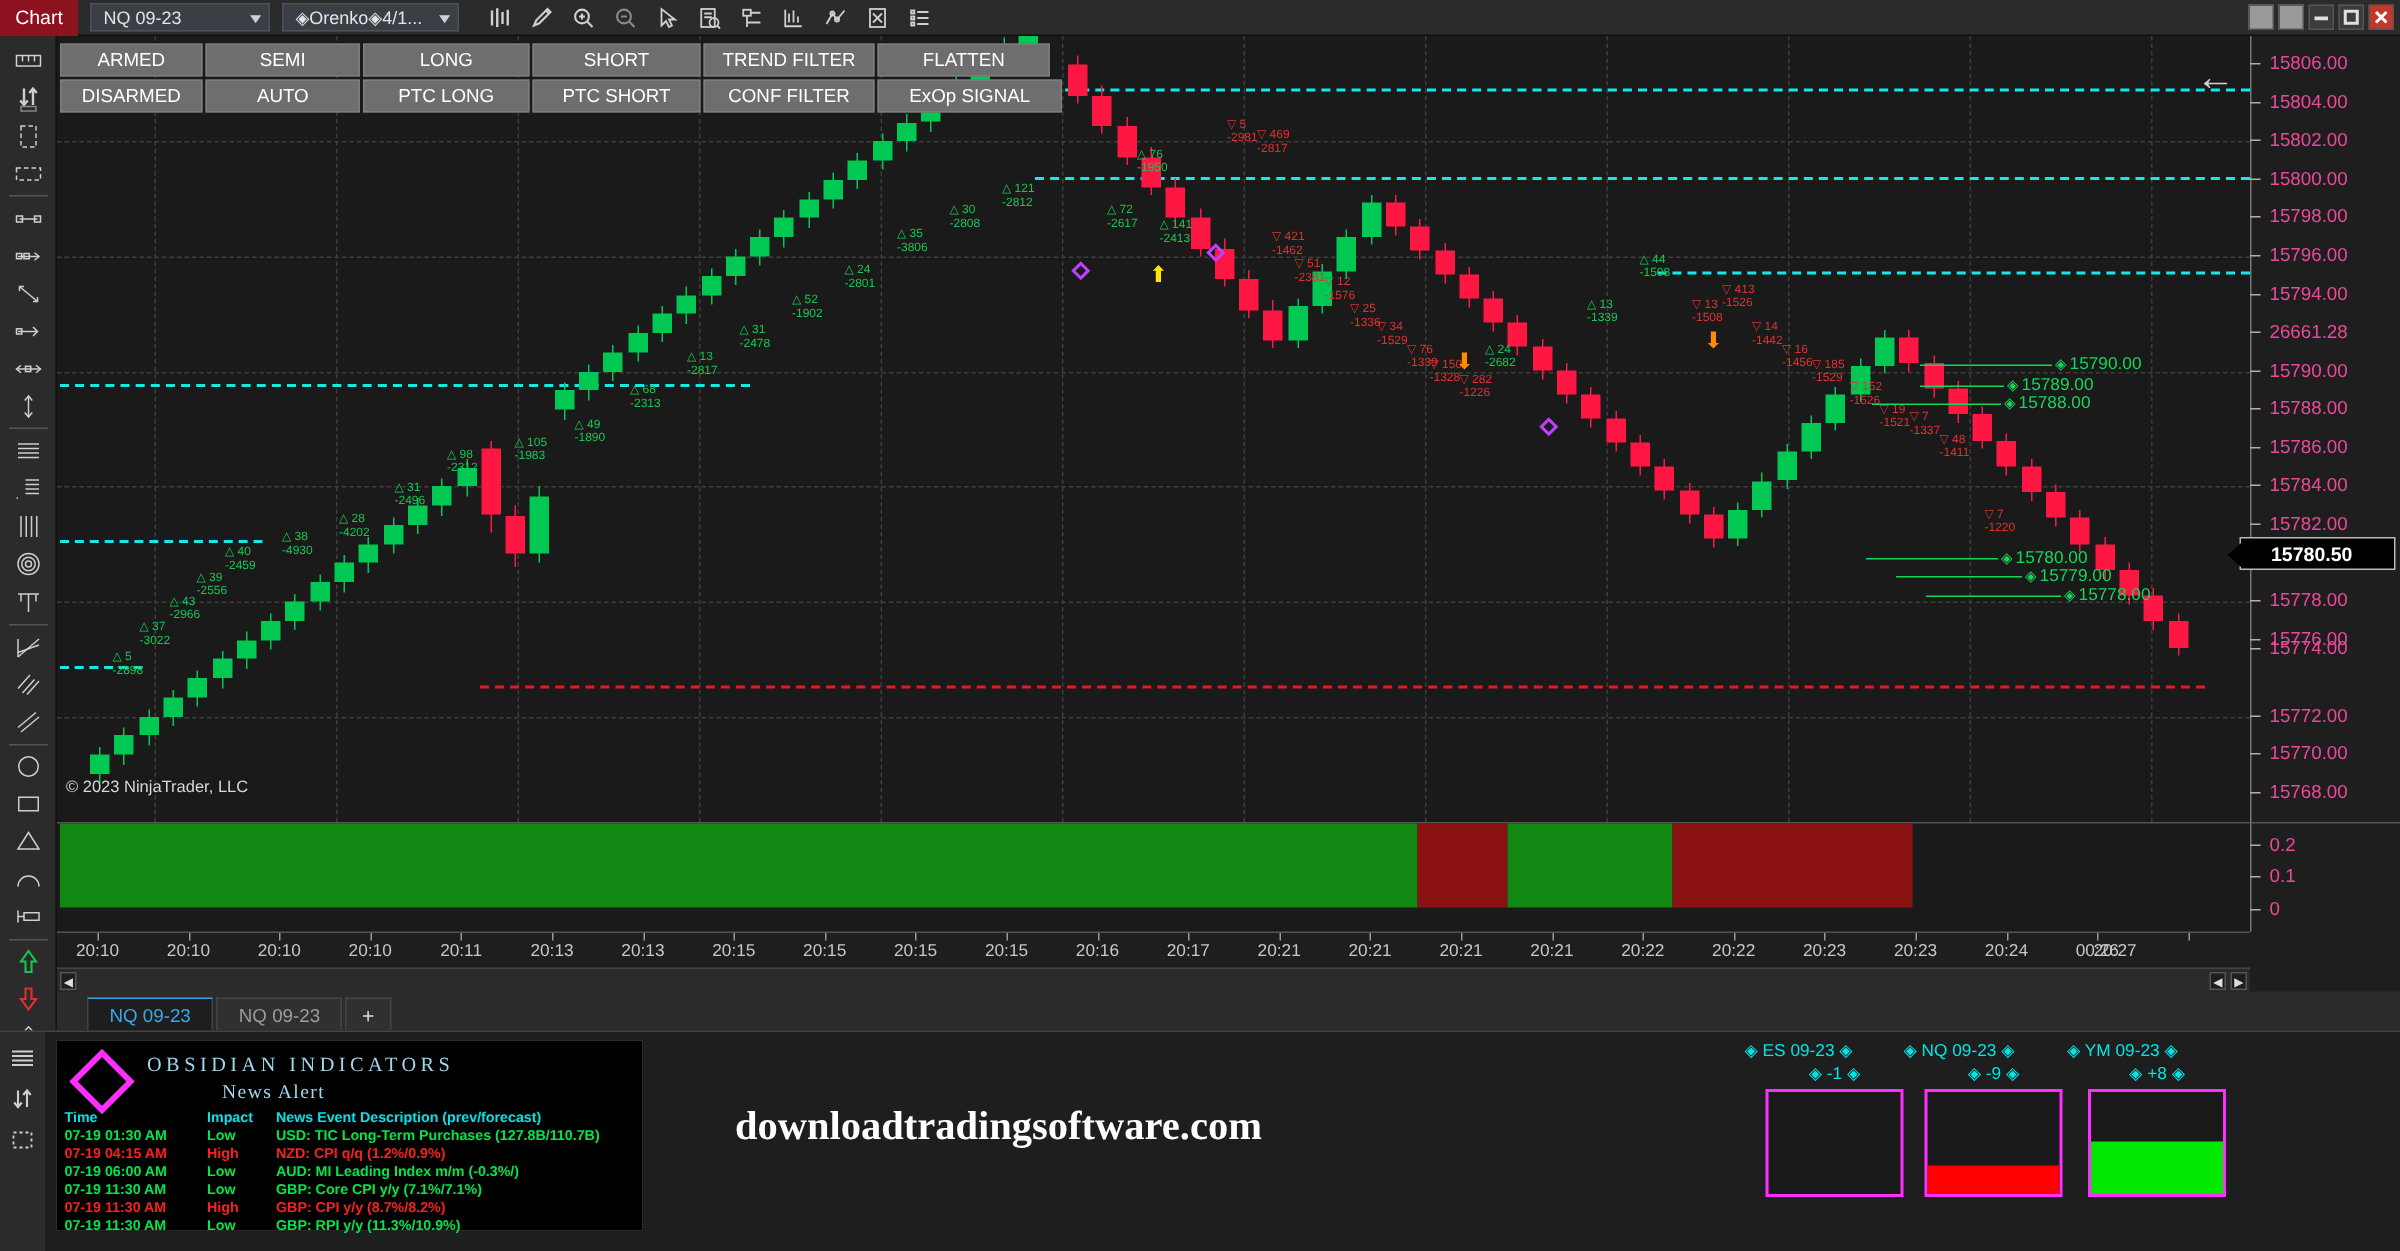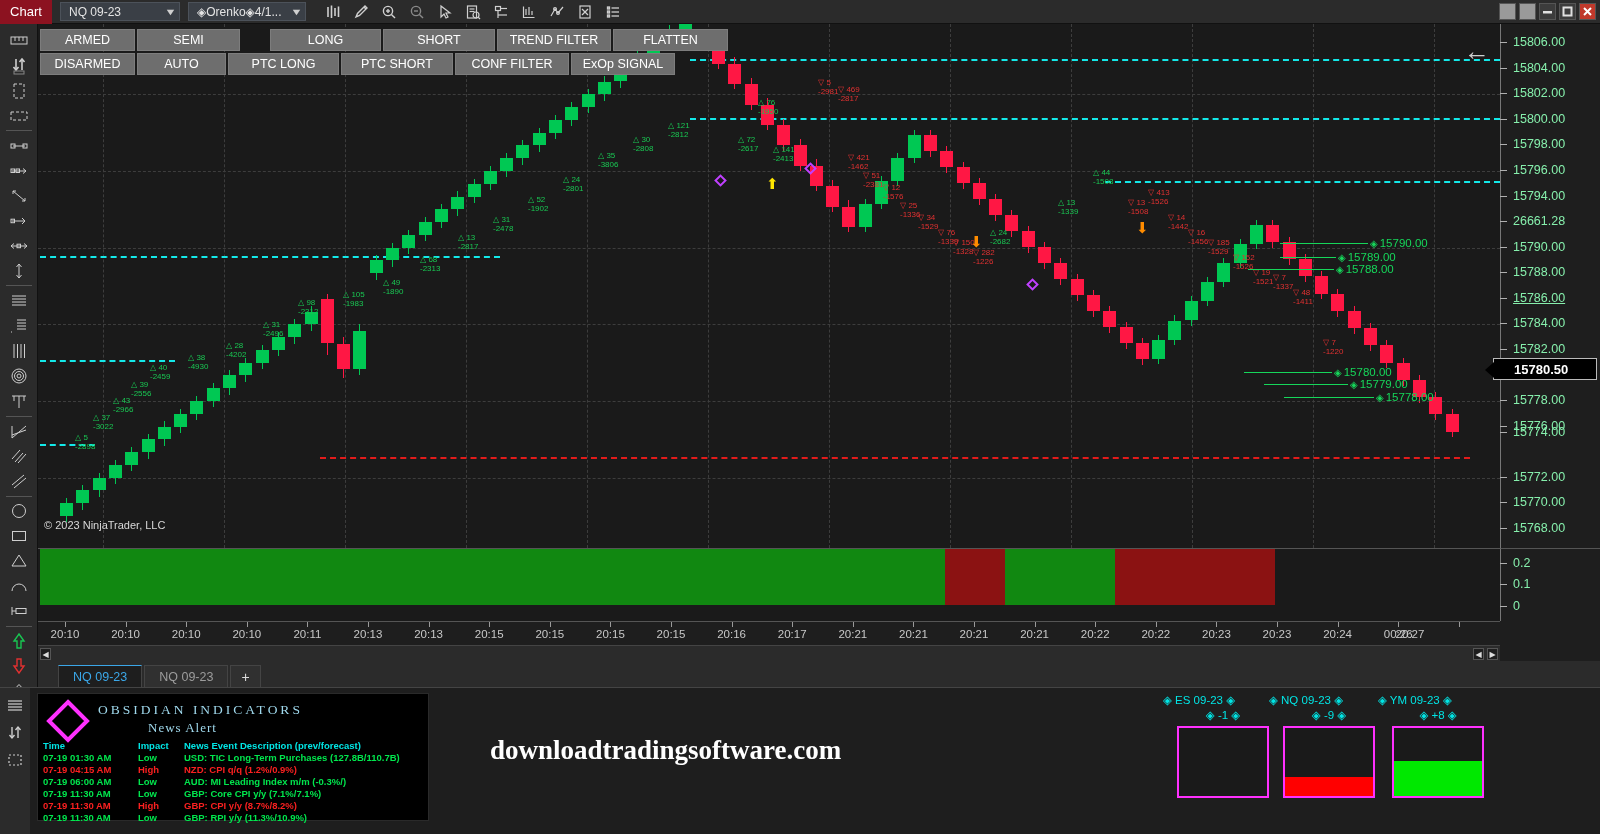--- a/index.html
+++ b/index.html
@@ -64,21 +64,21 @@
   }
   #priceaxis{
     position:absolute; left:1500px; top:24px; width:100px; height:524px;
     background:#1e1e1e; border-left:1px solid #777;
   }
   #volaxis{
     position:absolute; left:1500px; top:548px; width:100px; height:73px;
     background:#1e1e1e; border-left:1px solid #777; border-top:1px solid #555;
   }
   .ptick{
-    position:absolute; left:0; font-size:12.5px; color:#86efac;
+    position:absolute; left:0; font-size:12.5px; color:#ec4899;
     white-space:nowrap;
   }
   .ptick::before{
     content:""; position:absolute; left:-1px; top:50%; width:7px; height:1px; background:#b0b0b0;
   }
   .ptick span{ margin-left:12px; }
 
   #pricemarker{
     position:absolute; left:-8px; width:104px; height:22px; background:#000;
     border:1px solid #bbb; color:#fff; font-size:13px; font-weight:bold;
@@ -1038,32 +1038,32 @@
       </div>
     </div>
   <div id="backarrow">←</div>
   <div style="position:absolute;left:6px;top:495px;font-size:11px;color:#d8d8d8;">© 2023 NinjaTrader, LLC</div>
 </div>
 
 <div id="btnpanel">
     <div class="btnrow">
       <div class="pbtn" style="width: 95px;">ARMED</div>
       <div class="pbtn" style="width: 103px;">SEMI</div>
-      <div class="pbtn" style="width: 111px; margin-left: 28px;">LONG</div>
+      <div class="pbtn" style="width: 111px;">LONG</div>
       <div class="pbtn" style="width: 112px;">SHORT</div>
       <div class="pbtn" style="width: 114px;">TREND FILTER</div>
       <div class="pbtn" style="width: 115px;">FLATTEN</div>
     </div>
     <div class="btnrow">
       <div class="pbtn" style="width: 95px;">DISARMED</div>
-      <div class="pbtn" style="width: 89px;">AUTO</div>
+      <div class="pbtn" style="width: 103px;">AUTO</div>
       <div class="pbtn" style="width: 111px;">PTC LONG</div>
       <div class="pbtn" style="width: 112px;">PTC SHORT</div>
       <div class="pbtn" style="width: 114px;">CONF FILTER</div>
-      <div class="pbtn" style="width: 104px;">ExOp SIGNAL</div>
+      <div class="pbtn" style="width: 123px;">ExOp SIGNAL</div>
     </div>
   </div>
 
 <div id="volpane">
     <div style="position: absolute; bottom: 16px; height: 57px; left: 2px; width: 905px; background: rgb(17, 136, 17);"></div>
     <div style="position: absolute; bottom: 16px; height: 57px; left: 907px; width: 60px; background: rgb(139, 18, 18);"></div>
     <div style="position: absolute; bottom: 16px; height: 57px; left: 967px; width: 110px; background: rgb(17, 136, 17);"></div>
     <div style="position: absolute; bottom: 16px; height: 57px; left: 1077px; width: 160px; background: rgb(139, 18, 18);"></div>
   </div>
 
@@ -1071,21 +1071,21 @@
     <div class="ptick" style="top: 11.1707px;"><span>15806.00</span></div>
     <div class="ptick" style="top: 36.7317px;"><span>15804.00</span></div>
     <div class="ptick" style="top: 62.2927px;"><span>15802.00</span></div>
     <div class="ptick" style="top: 87.8537px;"><span>15800.00</span></div>
     <div class="ptick" style="top: 113.415px;"><span>15798.00</span></div>
     <div class="ptick" style="top: 138.976px;"><span>15796.00</span></div>
     <div class="ptick" style="top: 164.537px;"><span>15794.00</span></div>
     <div class="ptick" style="top: 190.098px;"><span>26661.28</span></div>
     <div class="ptick" style="top: 215.659px;"><span>15790.00</span></div>
     <div class="ptick" style="top: 241.22px;"><span>15788.00</span></div>
-    <div class="ptick" style="top: 266.78px; text-decoration: underline;"><span>15786.00</span></div>
+    <div class="ptick" style="top: 266.78px;"><span>15786.00</span></div>
     <div class="ptick" style="top: 292.341px;"><span>15784.00</span></div>
     <div class="ptick" style="top: 317.902px;"><span>15782.00</span></div>
     <div class="ptick" style="top: 343.463px;"><span>15780.00</span></div>
     <div class="ptick" style="top: 369.024px;"><span>15778.00</span></div>
     <div class="ptick" style="top: 394.585px;"><span>15776.00</span></div>
     <div class="ptick" style="top: 401px;"><span>15774.00</span></div>
     <div class="ptick" style="top: 445.707px;"><span>15772.00</span></div>
     <div class="ptick" style="top: 471.268px;"><span>15770.00</span></div>
     <div class="ptick" style="top: 496.829px;"><span>15768.00</span></div>
     <div id="pricemarker" style="top: 334.073px;">15780.50</div>

